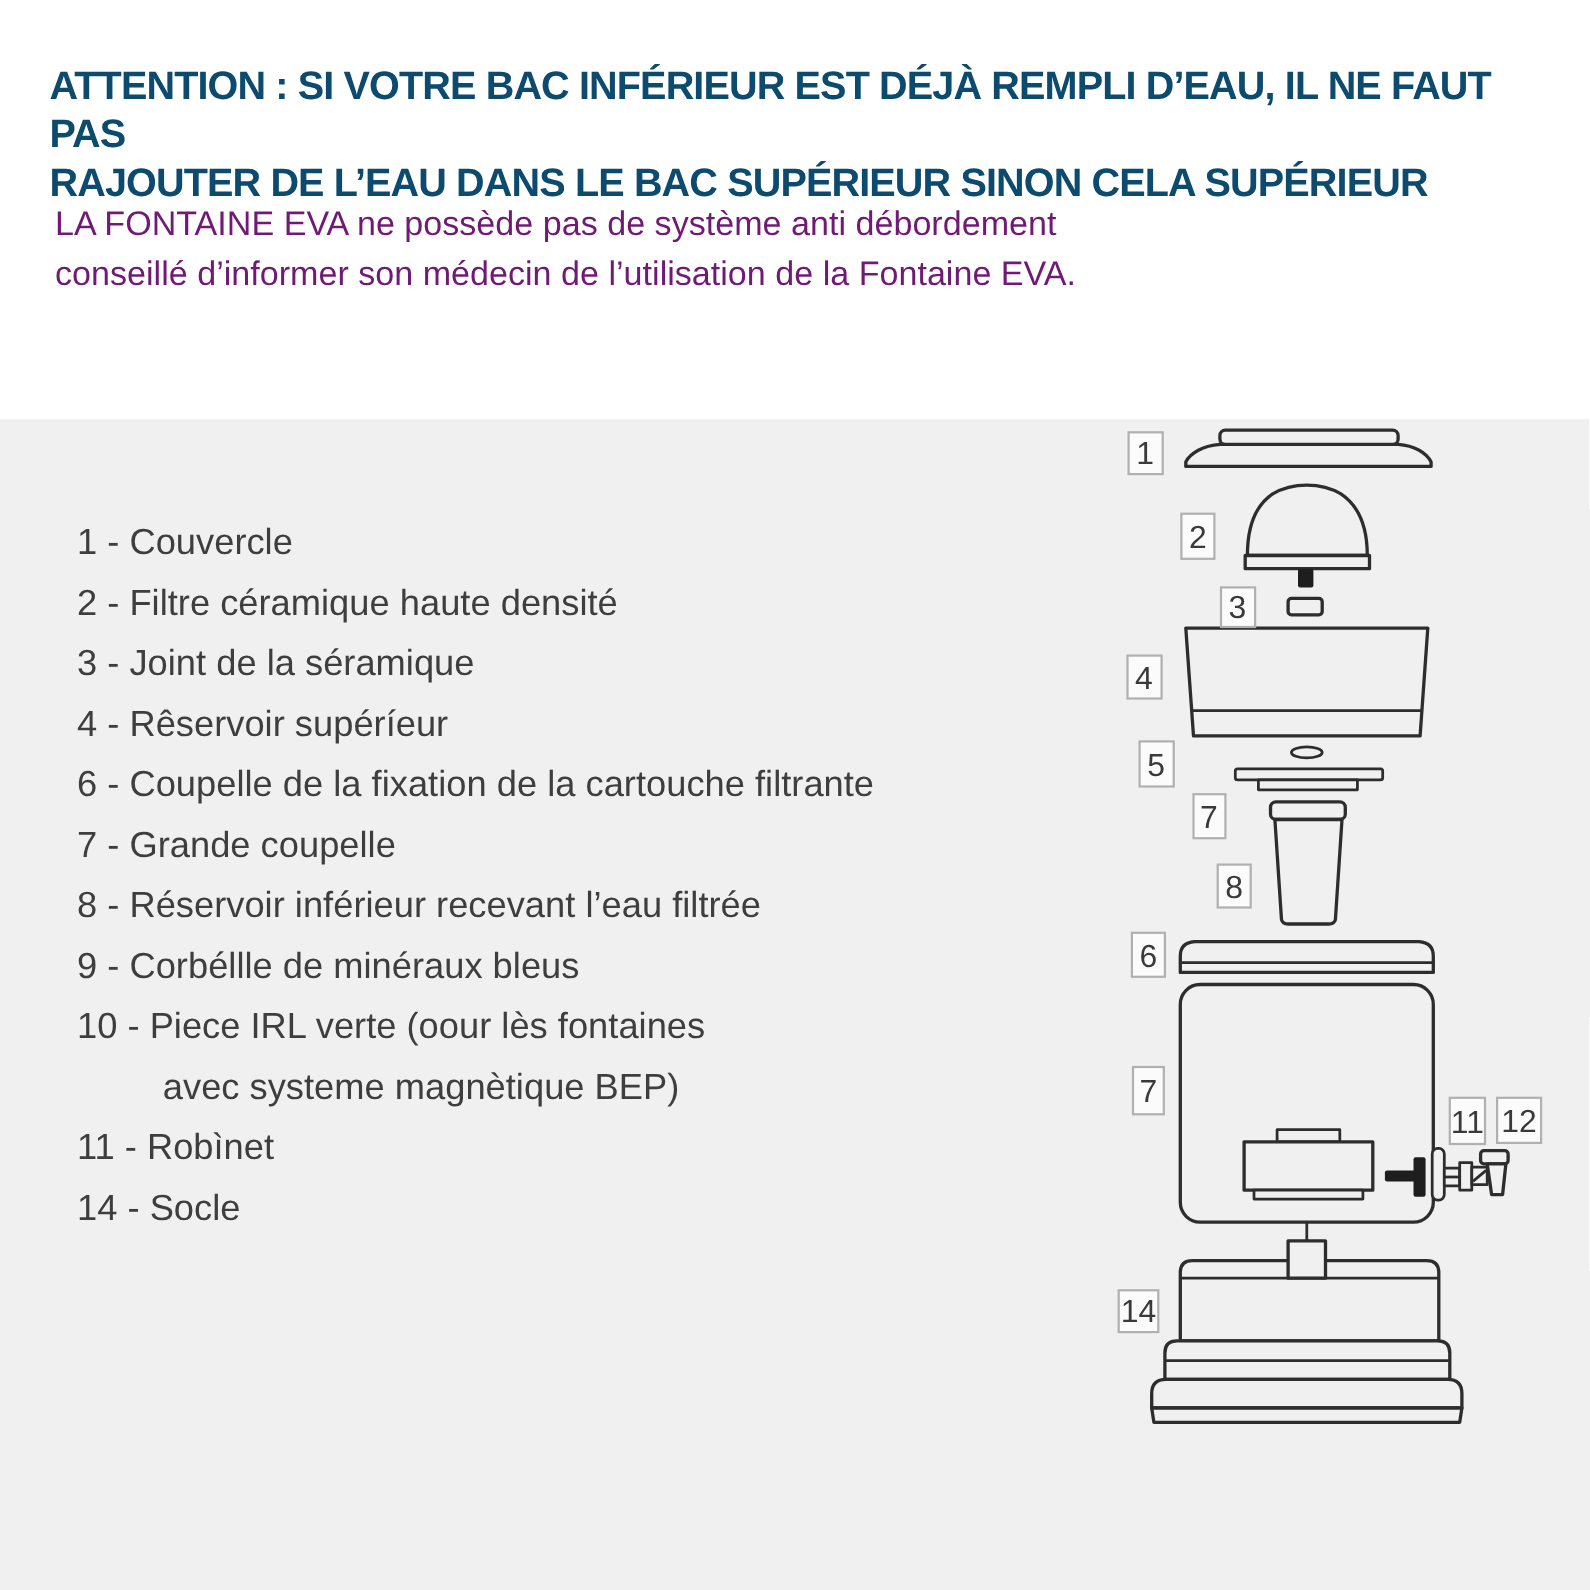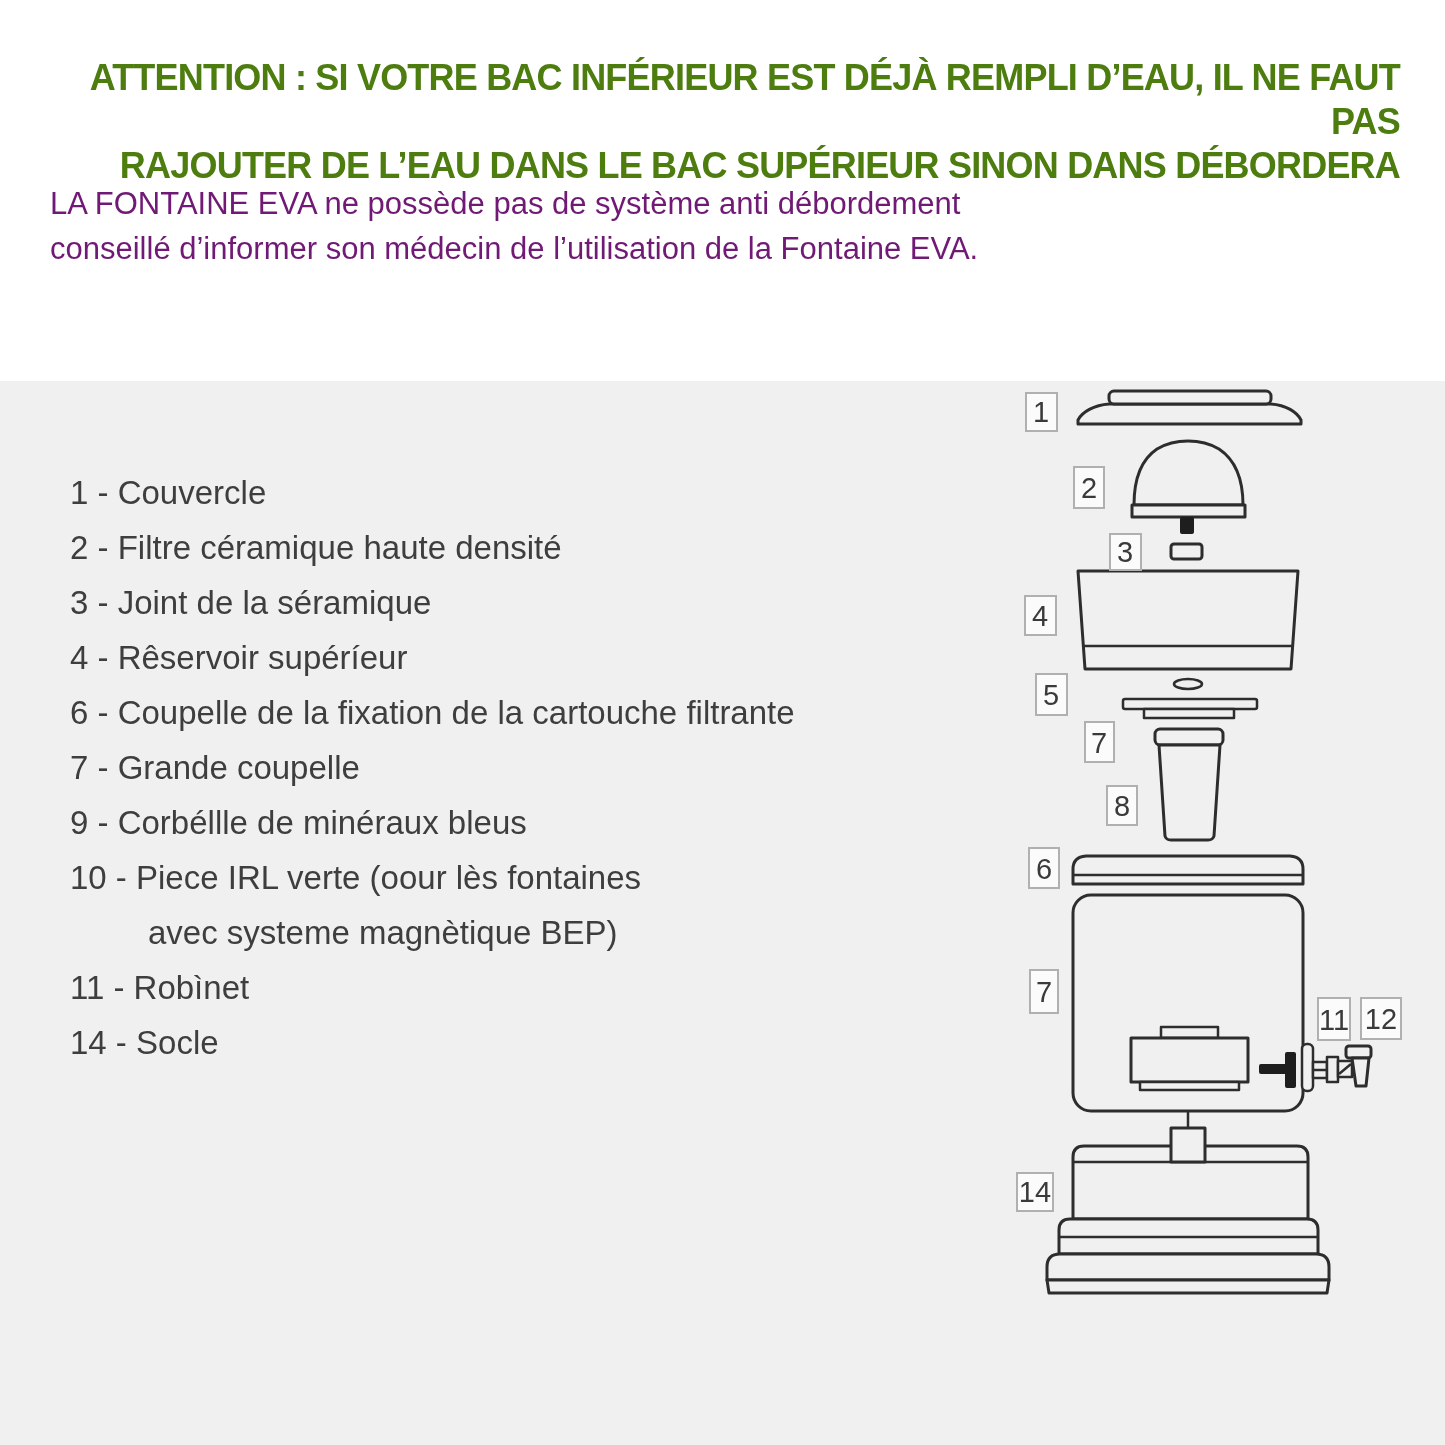--- a/index.html
+++ b/index.html
@@ -2,22 +2,22 @@
 <html><head>
 <meta charset="utf-8">
 <style>
   html,body{margin:0;padding:0;background:#ffffff;}
   .page{
     position:relative;width:1445px;height:1445px;overflow:hidden;
     background:#ffffff;font-family:"Liberation Sans",sans-serif;
   }
   .heading{
     position:absolute;top:56px;left:45px;right:45px;
-    text-align:right;font-weight:700;font-size:36px;line-height:44px;
-    letter-spacing:-0.8px;color:#4d7c0f;
+    text-align:left;font-weight:700;font-size:36px;line-height:44px;
+    letter-spacing:-0.8px;color:#0c4a6e;
   }
   .intro{
     position:absolute;top:181px;left:50px;right:30px;
     font-size:31px;line-height:45px;color:#701a75;
   }
   .panel{
     position:absolute;left:0;top:381px;width:1445px;height:1186px;
     background:#f0f0f0;
   }
   ul.parts{
@@ -36,36 +36,37 @@
     text-anchor:middle;
   }
 </style>
 </head>
 <body>
 
 <div class="page">
 
   <div class="heading">
     <div>ATTENTION : SI VOTRE BAC INFÉRIEUR EST DÉJÀ REMPLI D’EAU, IL NE FAUT PAS</div>
-    <div>RAJOUTER DE L’EAU DANS LE BAC SUPÉRIEUR SINON DANS DÉBORDERA</div>
+    <div>RAJOUTER DE L’EAU DANS LE BAC SUPÉRIEUR SINON CELA SUPÉRIEUR</div>
   </div>
 
   <div class="intro">
     <div>LA FONTAINE EVA ne possède pas de système anti débordement</div>
     <div>conseillé d’informer son médecin de l’utilisation de la Fontaine EVA.</div>
   </div>
 
   <div class="panel">
     <ul class="parts">
       <li>1 - Couvercle</li>
       <li>2 - Filtre céramique haute densité</li>
       <li>3 - Joint de la séramique</li>
       <li>4 - Rêservoir supéríeur</li>
       <li>6 - Coupelle de la fixation de la cartouche filtrante</li>
       <li>7 - Grande coupelle</li>
+      <li>8 - Réservoir inférieur recevant l’eau filtrée</li>
       <li>9 - Corbéllle de minéraux bleus</li>
       <li>10 - Piece IRL verte (oour lès fontaines</li>
       <li class="indent">avec systeme magnètique BEP)</li>
       <li>11 - Robìnet</li>
       <li>14 - Socle</li>
     </ul>
   </div>
 
   <svg class="diagram" width="445" height="940" viewBox="1000 380 445 940" xmlns="http://www.w3.org/2000/svg">
 

